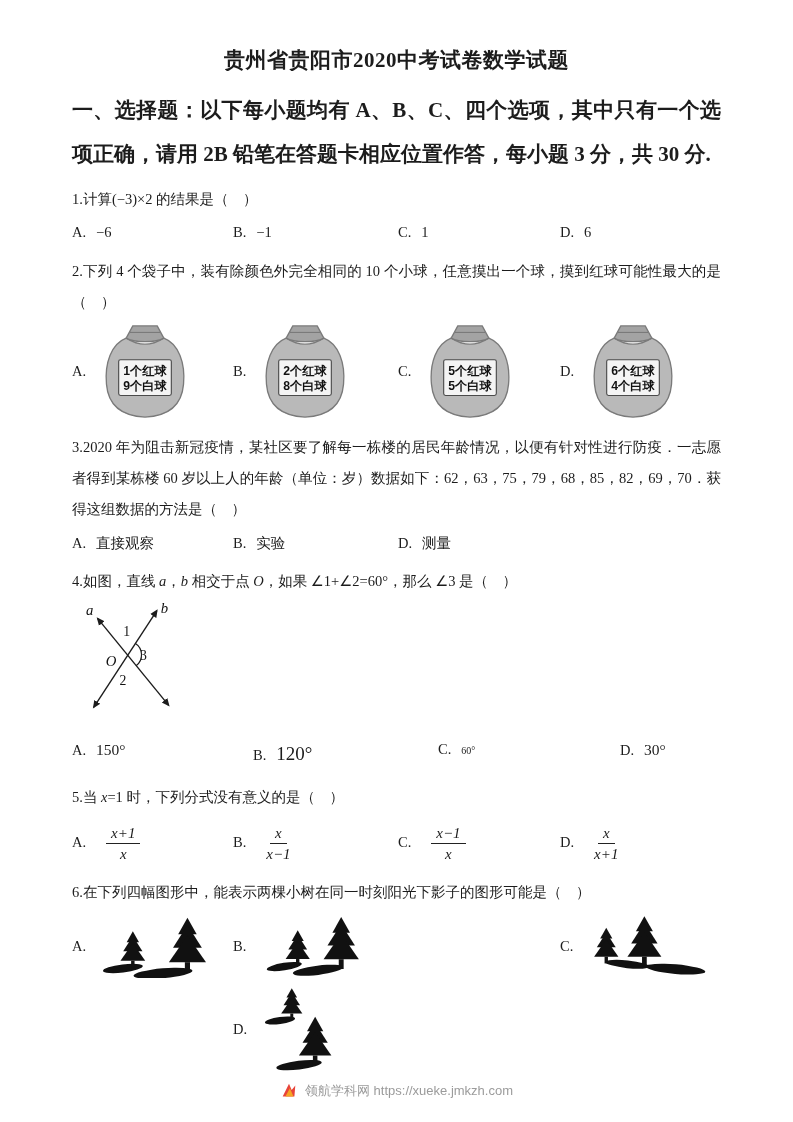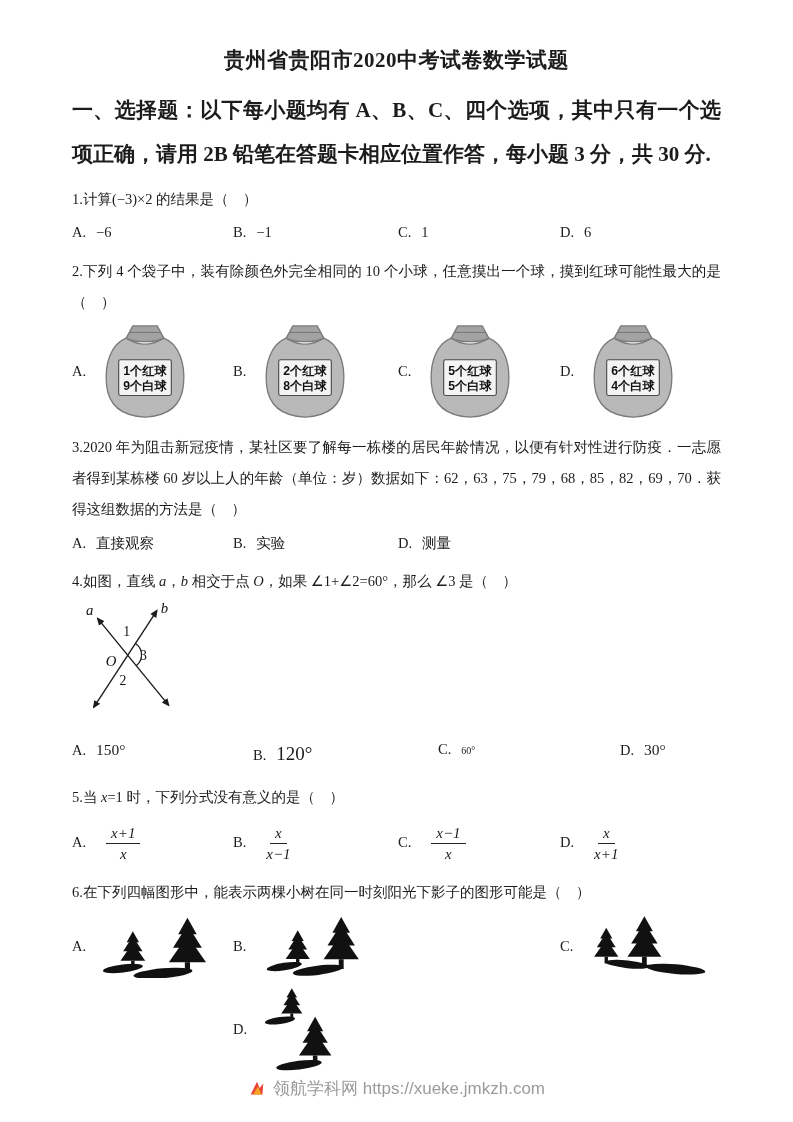--- a/index.html
+++ b/index.html
@@ -47,21 +47,21 @@
   .trees-row { display:grid; grid-template-columns:161px 165px 162px 1fr; margin-top:6px; }
   .trees-row2 { display:grid; grid-template-columns:161px 165px 162px 1fr; margin-top:10px; }
   .tree-cell { display:flex; align-items:center; gap:14px; font-size:14.5px; }
   .tree-cell.col4 { grid-column:4; }
   .tree-cell.col2 { grid-column:2; }
   .trees { fill:#111; }
   .footer {
     position:absolute; left:0; bottom:22px; width:100%;
     display:flex; justify-content:center; align-items:center; gap:7px;
     font-family:"Liberation Sans","DejaVu Sans",sans-serif;
-    font-size:17px; color:#9b9b9b;
+    font-size:13px; color:#9b9b9b;
   }
 </style>
 </head>
 <body>
 
 <svg width="0" height="0" style="position:absolute" aria-hidden="true">
   <defs>
     <g id="pine">
       <polygon points="20,0 11,16 29,16"></polygon>
       <polygon points="20,7 6,29 34,29"></polygon>

